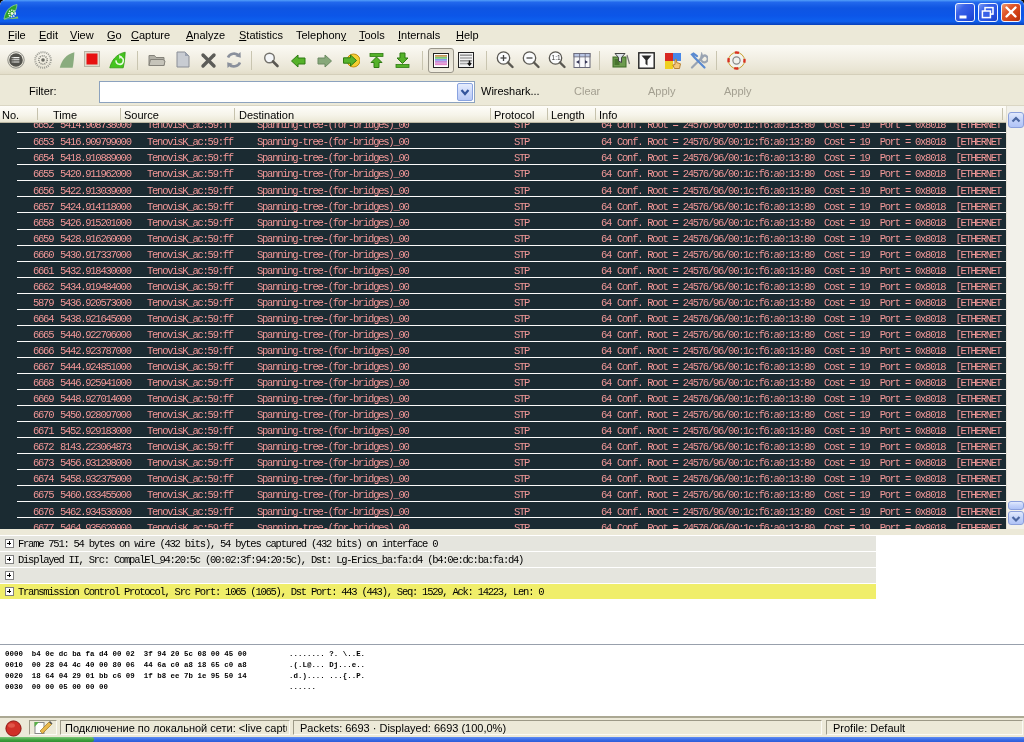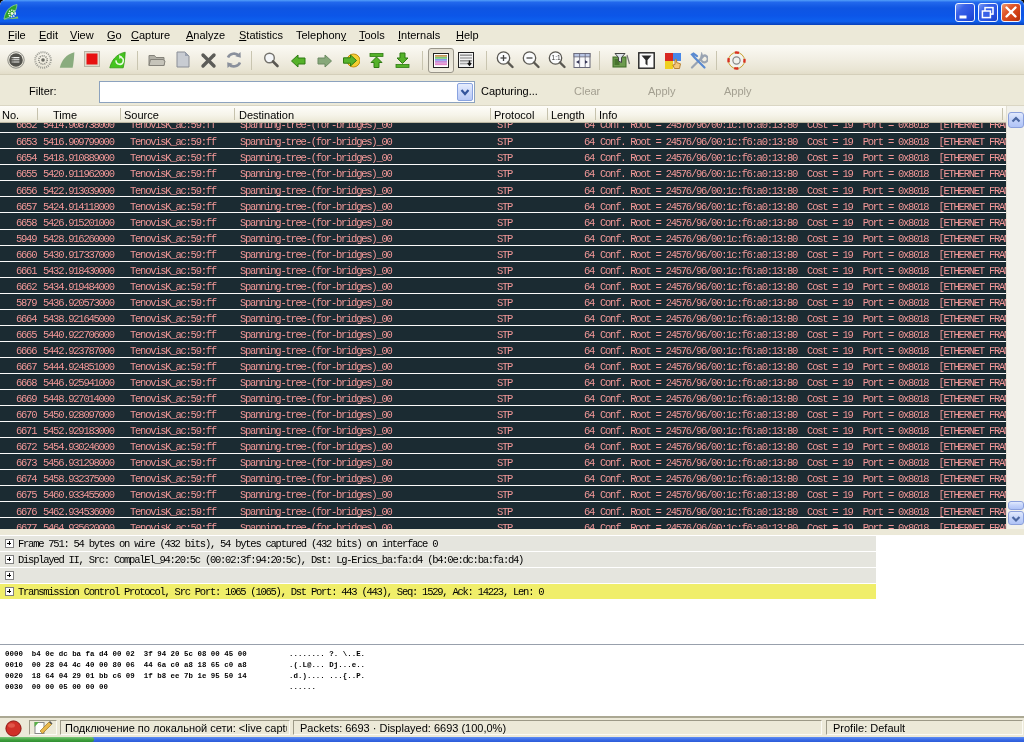--- a/index.html
+++ b/index.html
@@ -24,21 +24,21 @@
 #combo{position:absolute;left:99px;top:5px;width:376px;height:22px;background:#fff;border:1px solid #8ca2be}
 #cbtn{position:absolute;right:1px;top:1px;width:16px;height:18px;border:1px solid #89a3e0;border-radius:2px;
 background:linear-gradient(180deg,#e6edfd 0%,#cdd9fa 50%,#b9c9f6 100%)}
 .dis{color:#a39f90}
 
 #phead{left:0;top:106px;width:1024px;height:17px;background:linear-gradient(180deg,#fefdf9 0%,#f6f4ea 55%,#efecdc 85%,#e7e3d2 100%);border-bottom:1px solid #bab6a2}
 #phead span{position:absolute;top:3px;font-size:11px;color:#000}
 #phead i{position:absolute;top:2px;width:1px;height:12px;background:#c6c2ad}
 
 #plist{left:0;top:123px;width:1006px;height:406px;background:#1b2b32;overflow:hidden}
-.pr{position:absolute;left:0;width:1006px;height:16.05px;background:#1b2b32;border-top:1.4px solid #fbfbfb;overflow:hidden}
+.pr{position:absolute;left:17px;width:1006px;height:16.05px;background:#1b2b32;border-top:1.4px solid #fbfbfb;overflow:hidden}
 .pr span{position:absolute;top:3.2px;font-family:"Liberation Mono",monospace;font-size:10.5px;letter-spacing:-1.25px;color:#f29898;white-space:pre}
 
 #sbar{left:1006px;top:106px;width:18px;height:423px;background:#f2f1ea;border-left:1px solid #e2dfd2}
 .sbtn{position:absolute;left:1px;width:16px;height:16px;border:1px solid #8ba0dc;border-radius:3px;
 background:linear-gradient(180deg,#e2eafd 0%,#c6d5fa 45%,#b0c3f6 100%)}
 
 #splitA{left:0;top:529px;width:1024px;height:5.5px;background:#ece9d8}
 #details{left:0;top:534.5px;width:1024px;height:109.3px;background:#fff}
 .dr{position:absolute;left:0;width:876px;height:16.05px;overflow:hidden}
 .dr .bg{position:absolute;left:0;top:1.2px;width:100%;height:14.85px;background:#e5e5de}
@@ -250,21 +250,21 @@
 <div class="tsep" style="left:599px"></div>
 <div class="tsep" style="left:715.5px"></div>
     </div>
   <div class="abs" id="filterbar">
     <span class="abs" style="left:29px;top:9px;font-size:11px">Filter:</span>
     <div id="combo">
         <div id="cbtn"><svg width="14" height="16" viewBox="0 0 14 16">
             <path d="M3.5,6 L7,10 L10.5,6" fill="none" stroke="#33549c" stroke-width="2.2"></path>
           </svg></div>
       </div>
-    <span class="abs" style="left:481px;top:9px;font-size:11px">Capturing...</span>
+    <span class="abs" style="left:481px;top:9px;font-size:11px">Wireshark...</span>
     <span class="abs dis" style="left:574px;top:9px;font-size:11px">Clear</span>
     <span class="abs dis" style="left:648px;top:9px;font-size:11px">Apply</span>
     <span class="abs dis" style="left:724px;top:9px;font-size:11px">Apply</span>
   </div>
   <div class="abs" id="phead">
     <span style="left:2px">No.</span>
       <span style="left:53px">Time</span>
     <span style="left:124px">Source</span>
       <span style="left:239px">Destination</span>
     <span style="left:494px">Protocol</span>
@@ -336,21 +336,21 @@
 <div class="pr" style="top:89.45px">
         <span style="left:16px">6658</span>
         <span style="left:43px">5426.915201000</span>
         <span style="left:130px">TenovisK_ac:59:ff</span>
         <span style="left:240px">Spanning-tree-(for-bridges)_00</span>
         <span style="left:497px">STP</span>
         <span style="left:584px">64</span>
         <span style="left:600px">Conf. Root = 24576/96/00:1c:f6:a0:13:80  Cost = 19  Port = 0x8018  [ETHERNET FRAME CHECK SEQ</span>
       </div>
 <div class="pr" style="top:105.50px">
-        <span style="left:16px">5949</span>
+        <span style="left:16px">6659</span>
         <span style="left:43px">5428.916260000</span>
         <span style="left:130px">TenovisK_ac:59:ff</span>
         <span style="left:240px">Spanning-tree-(for-bridges)_00</span>
         <span style="left:497px">STP</span>
         <span style="left:584px">64</span>
         <span style="left:600px">Conf. Root = 24576/96/00:1c:f6:a0:13:80  Cost = 19  Port = 0x8018  [ETHERNET FRAME CHECK SEQ</span>
       </div>
 <div class="pr" style="top:121.55px">
         <span style="left:16px">6660</span>
         <span style="left:43px">5430.917337000</span>
@@ -454,21 +454,21 @@
         <span style="left:16px">6671</span>
         <span style="left:43px">5452.929183000</span>
         <span style="left:130px">TenovisK_ac:59:ff</span>
         <span style="left:240px">Spanning-tree-(for-bridges)_00</span>
         <span style="left:497px">STP</span>
         <span style="left:584px">64</span>
         <span style="left:600px">Conf. Root = 24576/96/00:1c:f6:a0:13:80  Cost = 19  Port = 0x8018  [ETHERNET FRAME CHECK SEQ</span>
       </div>
 <div class="pr" style="top:314.15px">
         <span style="left:16px">6672</span>
-        <span style="left:43px">5454.930246000</span>
+        <span style="left:43px">8143.223064873</span>
         <span style="left:130px">TenovisK_ac:59:ff</span>
         <span style="left:240px">Spanning-tree-(for-bridges)_00</span>
         <span style="left:497px">STP</span>
         <span style="left:584px">64</span>
         <span style="left:600px">Conf. Root = 24576/96/00:1c:f6:a0:13:80  Cost = 19  Port = 0x8018  [ETHERNET FRAME CHECK SEQ</span>
       </div>
 <div class="pr" style="top:330.20px">
         <span style="left:16px">6673</span>
         <span style="left:43px">5456.931298000</span>
         <span style="left:130px">TenovisK_ac:59:ff</span>

